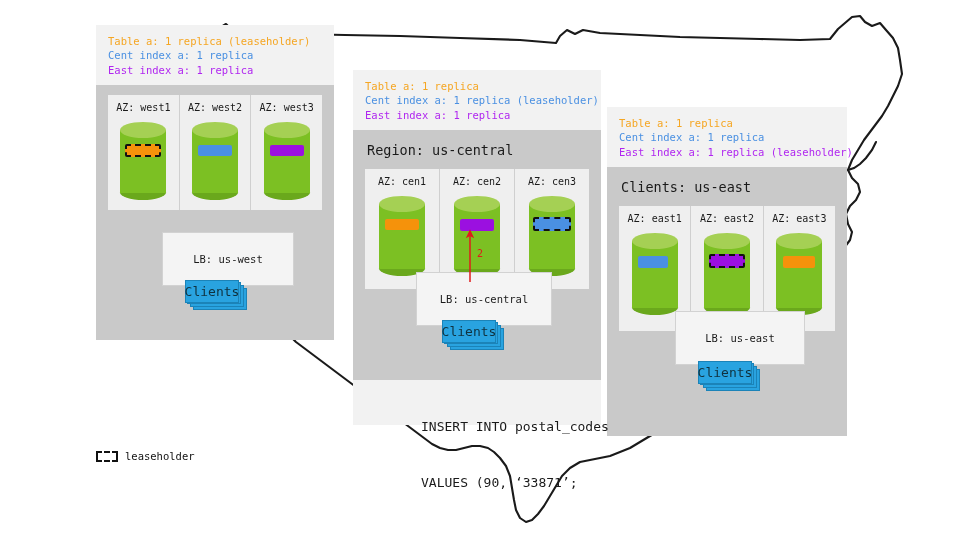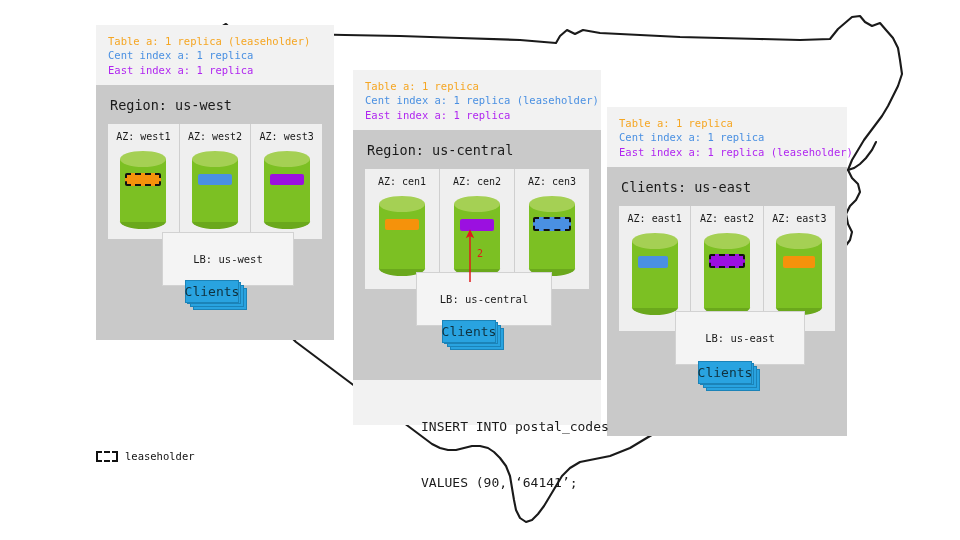--- a/index.html
+++ b/index.html
@@ -95,21 +95,20 @@
     <path d="M848,170 L854,168 L860,164 L866,158 L872,150 L876,142" fill="none" stroke="#1a1a1a" stroke-width="2.1" stroke-linecap="round"></path>
   </svg>
 
   <div class="region-card" style="left:96px;top:25px;width:238px;">
     <div class="legend-block">
       <div class="legend-line c-table">Table a: 1 replica (leaseholder)</div>
       <div class="legend-line c-cent">Cent index a: 1 replica</div>
       <div class="legend-line c-east">East index a: 1 replica</div>
     </div>
     <div class="region-body" style="height:231px;">
-      <div class="region-title">Region: us-west</div>
       <div class="az-row" style="height:115px;">
         <div class="az-cell">
           <div class="az-label">AZ: west1</div>
           <div class="cyl" style="width:46px;height:78px;">
             <div class="bot" style="width:46px;height:15px;top:63px;"></div>
             <div class="body" style="width:46px;height:63px;top:8px;"></div>
             <div class="top" style="width:46px;height:16px;"></div>
             <div class="chip lease" style="left:5px;top:22px;width:36px;height:13px;background:#f5920b;"></div>
           </div>
         </div>
@@ -195,21 +194,21 @@
   <div class="lb-box" style="left:416px;top:272px;width:110px;">LB: us-central</div>
   <div class="clients" style="left:442px;top:320px;width:62px;height:30px;">
     <div class="sheet" style="left:8px;top:8px;width:52px;height:20px;"></div>
     <div class="sheet" style="left:5px;top:5px;width:52px;height:20px;"></div>
     <div class="sheet" style="left:2px;top:2px;width:52px;height:20px;"></div>
     <div class="front" style="width:52px;height:21px;">Clients</div>
   </div>
 
   <div class="sql-text" style="left:421px;top:380px;">
     <div>INSERT INTO postal_codes</div>
-    <div>VALUES (90, ‘64141’;</div>
+    <div>VALUES (90, ‘33871’;</div>
   </div>
 
   <div class="region-card" style="left:607px;top:107px;width:240px;">
     <div class="legend-block">
       <div class="legend-line c-table">Table a: 1 replica</div>
       <div class="legend-line c-cent">Cent index a: 1 replica</div>
       <div class="legend-line c-east">East index a: 1 replica (leaseholder)</div>
     </div>
     <div class="region-body" style="height:245px;">
       <div class="region-title">Clients: us-east</div>

